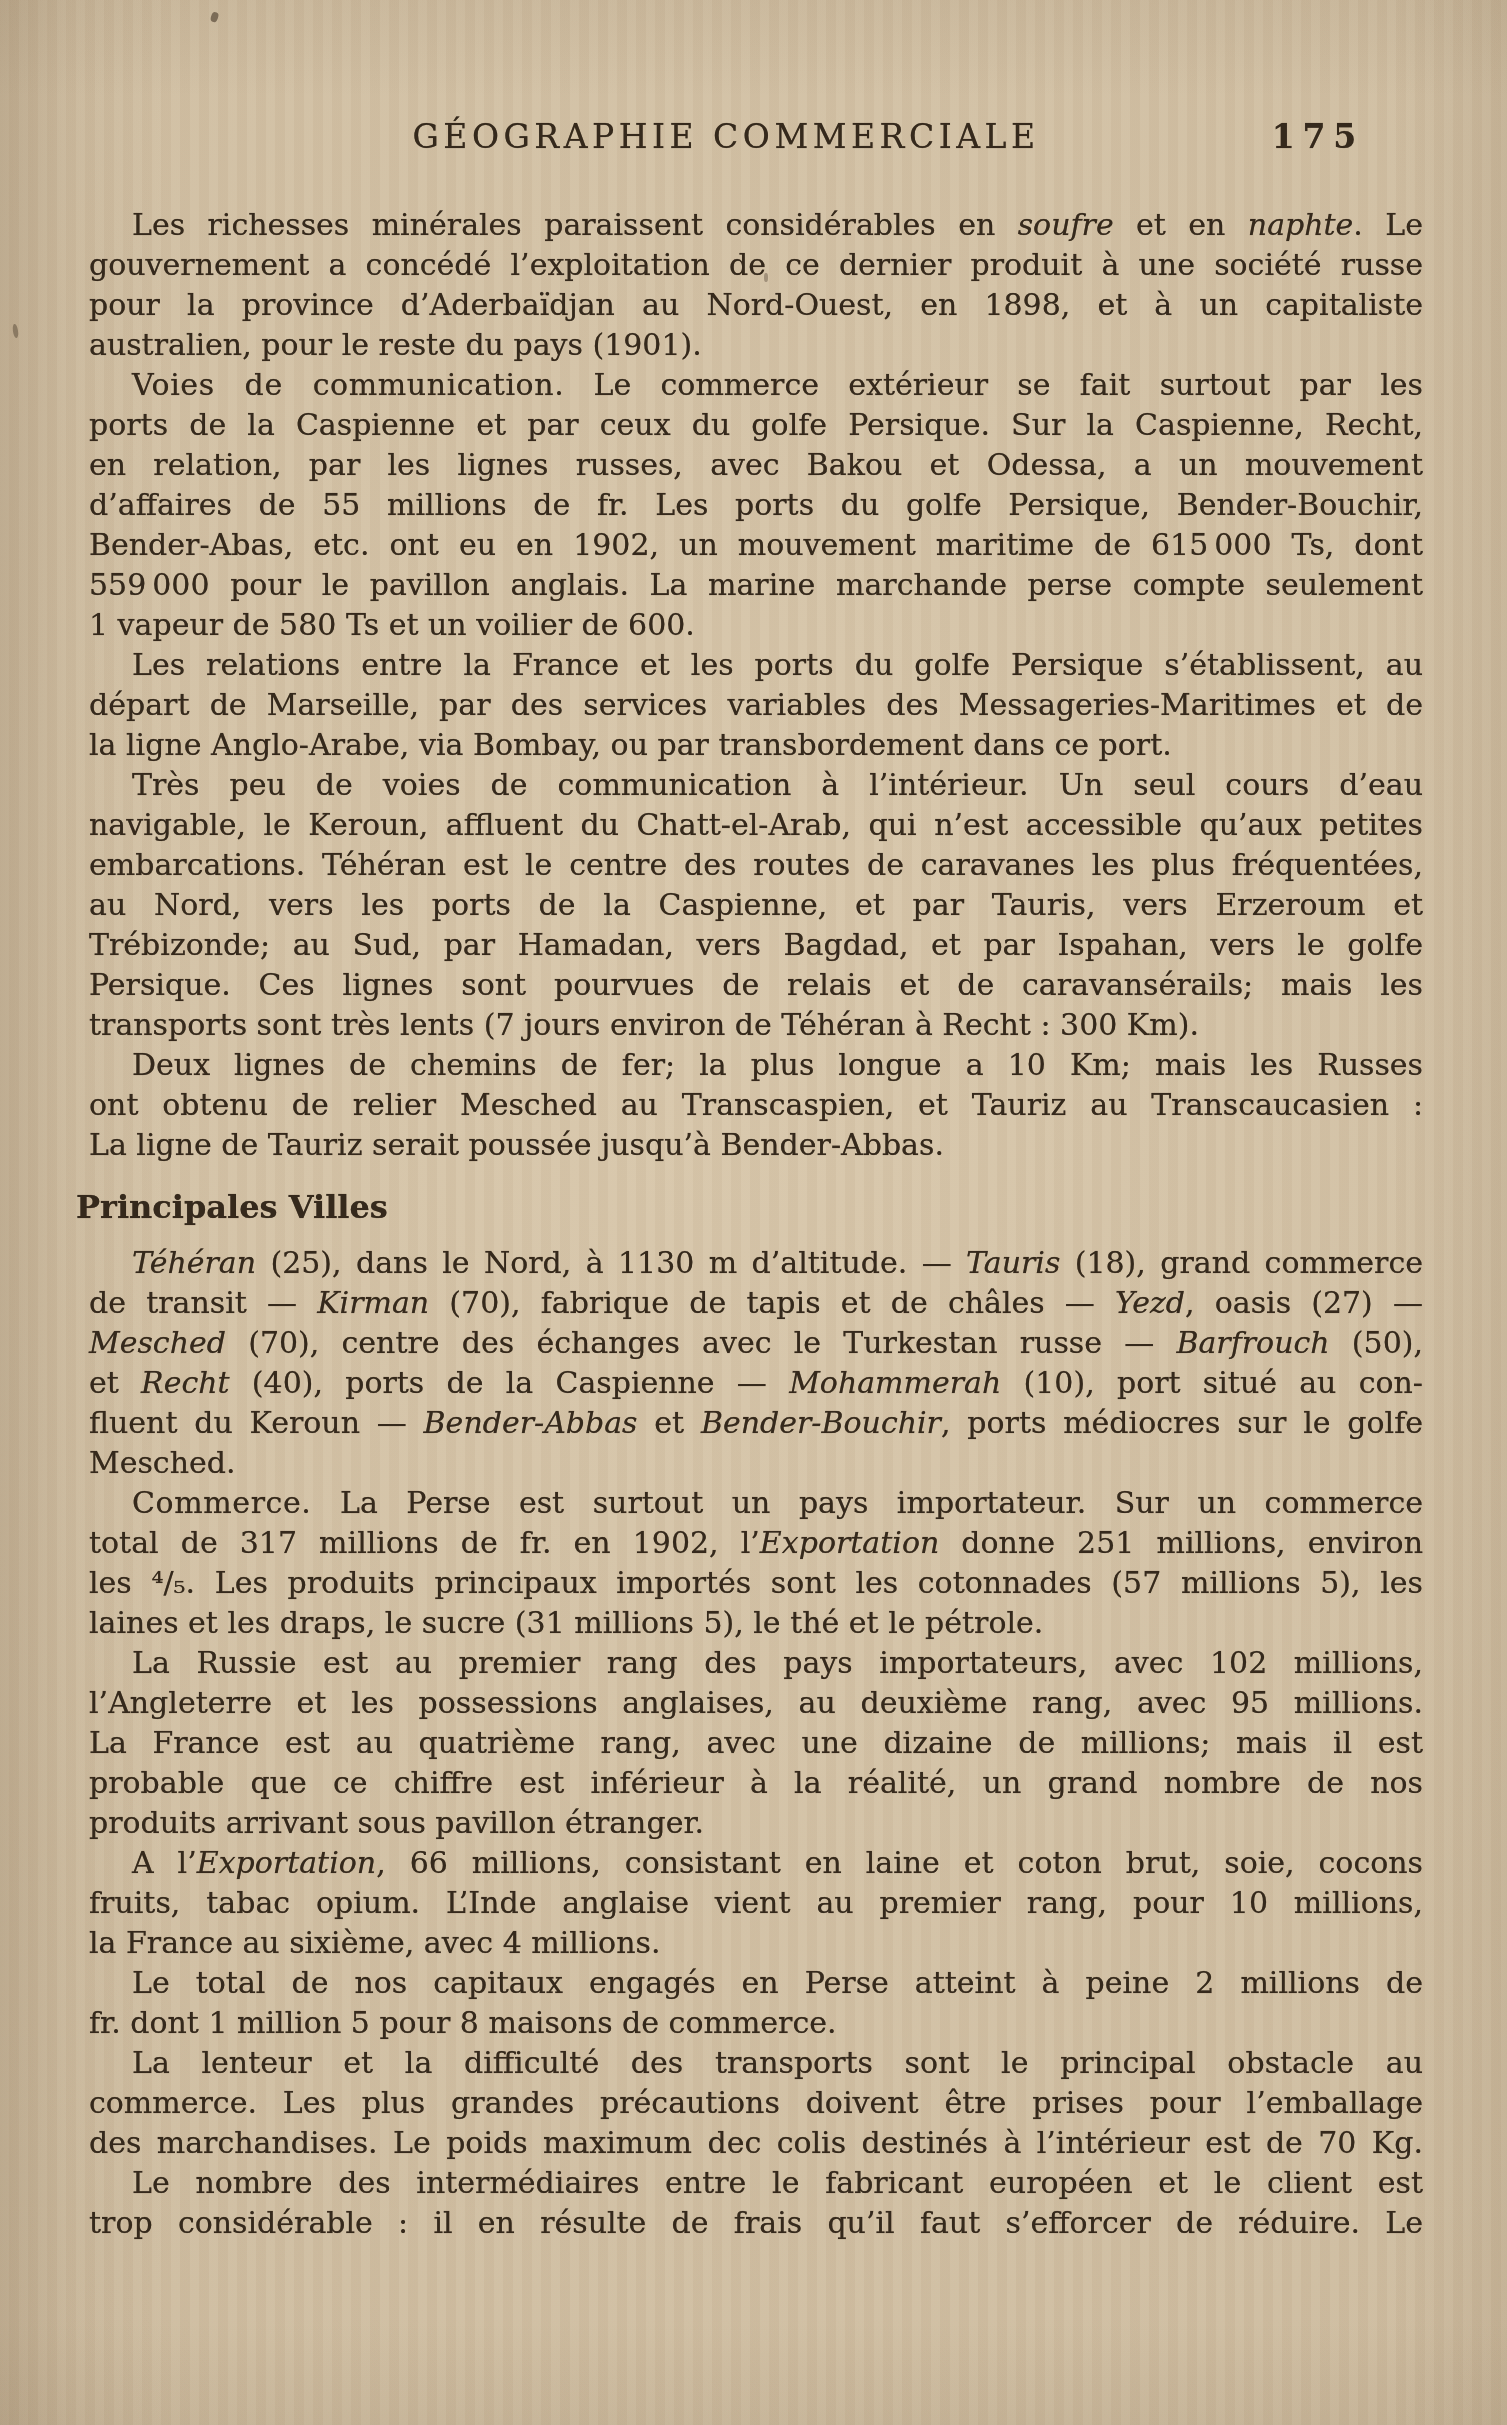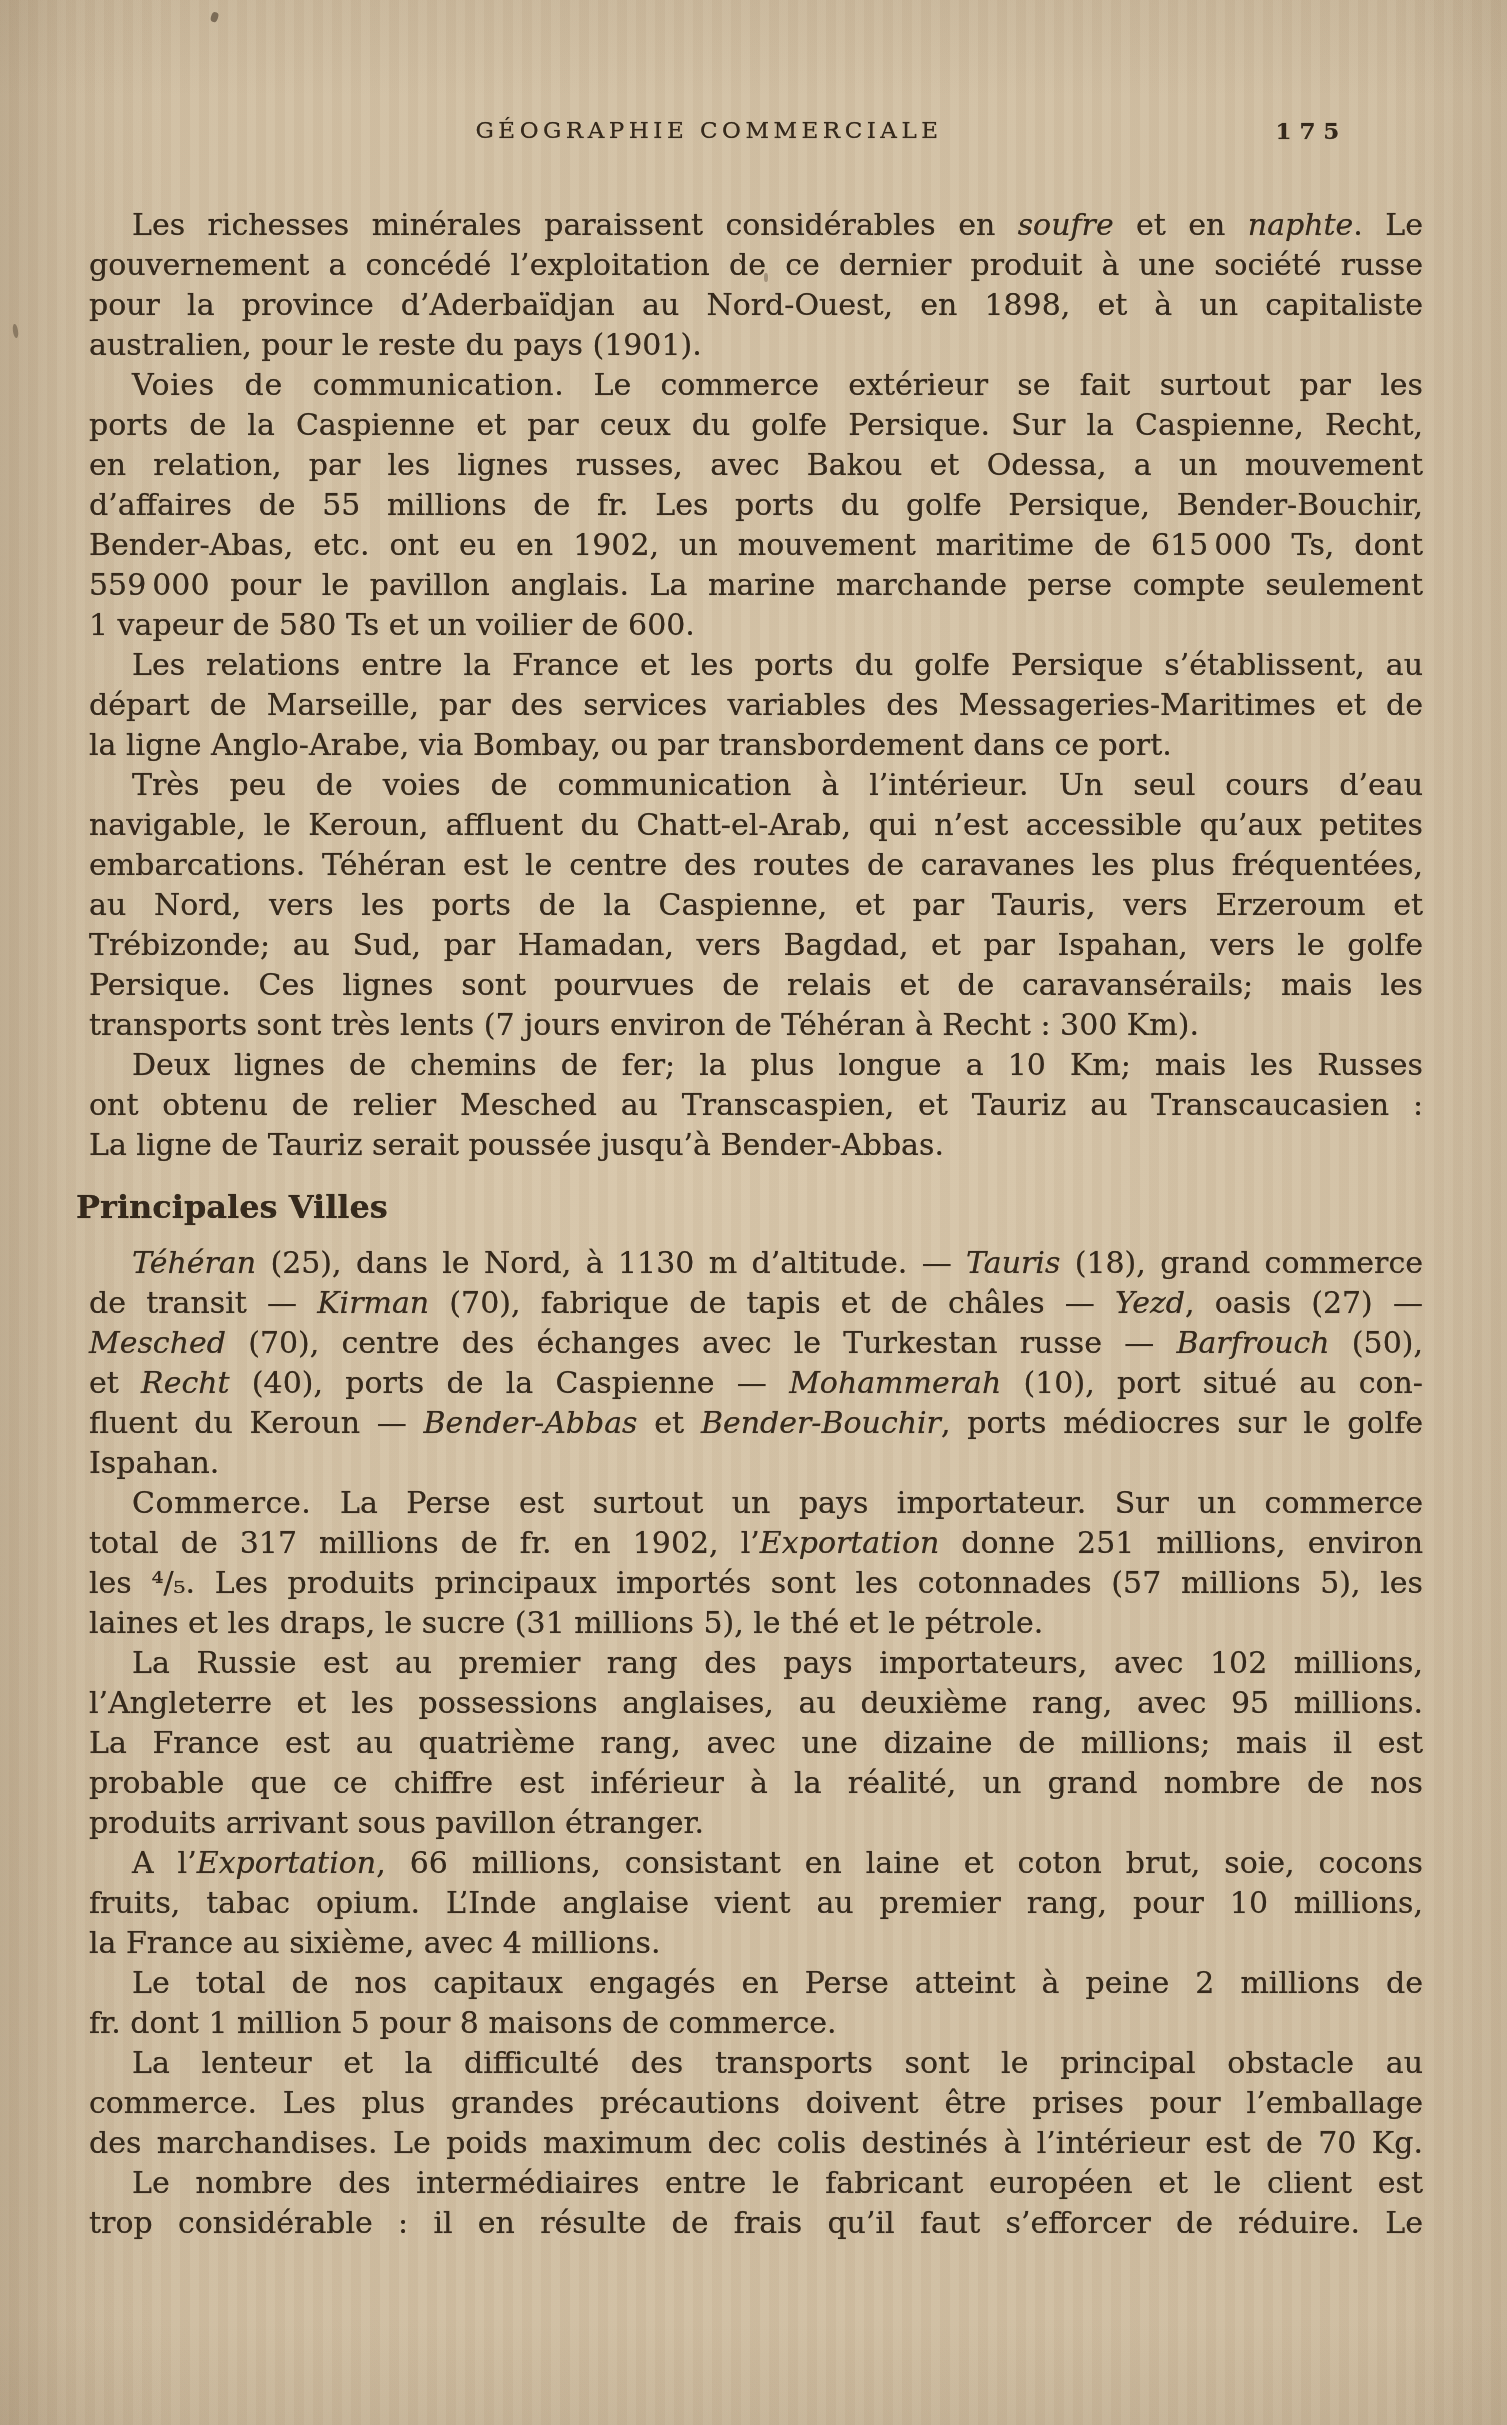--- a/index.html
+++ b/index.html
@@ -17,22 +17,22 @@
       radial-gradient(ellipse 130% 105% at 48% 42%, rgba(255,248,232,0.10), rgba(92,70,46,0.10));
     font-family:"DejaVu Serif","Liberation Serif",serif;
     color:#35291c;
   }
   .ink{
     color:#35291c;
     text-shadow:0 0 0.6px rgba(53,41,28,0.55);
     -webkit-text-stroke:0.3px rgba(53,41,28,0.30);
   }
   .running-header{
-    position:absolute;top:117px;left:73px;width:1334px;height:40px;
-    font-size:23px;
+    position:absolute;top:117px;left:90px;width:1334px;height:40px;
+    font-size:33px;
   }
   .header-title{
     position:absolute;left:0;right:0;top:0;
     text-align:center;letter-spacing:4.5px;
     transform:translateX(-31px);
     white-space:nowrap;
   }
   .page-number{
     position:absolute;right:60px;top:0;letter-spacing:7.8px;font-weight:bold;
   }
@@ -110,21 +110,21 @@
         <div class="line"><span class="">ont obtenu de relier Mesched au Transcaspien, et Tauriz au Transcaucasien :</span></div>
         <div class="line last"><span class="">La ligne de Tauriz serait poussée jusqu’à Bender-Abbas.</span></div>
       </div>
       <div class="section-heading">Principales Villes</div>
       <div class="para">
         <div class="line indent"><span class="it">Téhéran</span><span class=""> (25), dans le Nord, à 1130 m d’altitude. — </span><span class="it">Tauris</span><span class=""> (18), grand commerce</span></div>
         <div class="line"><span class="">de transit — </span><span class="it">Kirman</span><span class=""> (70), fabrique de tapis et de châles — </span><span class="it">Yezd</span><span class="">, oasis (27) —</span></div>
         <div class="line"><span class="it">Mesched</span><span class=""> (70), centre des échanges avec le Turkestan russe — </span><span class="it">Barfrouch</span><span class=""> (50),</span></div>
         <div class="line"><span class="">et </span><span class="it">Recht</span><span class=""> (40), ports de la Caspienne — </span><span class="it">Mohammerah</span><span class=""> (10), port situé au con-</span></div>
         <div class="line"><span class="">fluent du Keroun — </span><span class="it">Bender-Abbas</span><span class=""> et </span><span class="it">Bender-Bouchir</span><span class="">, ports médiocres sur le golfe</span></div>
-        <div class="line last"><span class="">Ispahan.</span></div>
+        <div class="line last"><span class="">Mesched.</span></div>
       </div>
       <div class="para">
         <div class="line indent"><span class="bd">Commerce.</span><span class=""> La Perse est surtout un pays importateur. Sur un commerce</span></div>
         <div class="line"><span class="">total de 317 millions de fr. en 1902, l’</span><span class="it">Exportation</span><span class=""> donne 251 millions, environ</span></div>
         <div class="line"><span class="">les ⁴/₅. Les produits principaux importés sont les cotonnades (57 millions 5), les</span></div>
         <div class="line last"><span class="">laines et les draps, le sucre (31 millions 5), le thé et le pétrole.</span></div>
       </div>
       <div class="para">
         <div class="line indent"><span class="">La Russie est au premier rang des pays importateurs, avec 102 millions,</span></div>
         <div class="line"><span class="">l’Angleterre et les possessions anglaises, au deuxième rang, avec 95 millions.</span></div>

